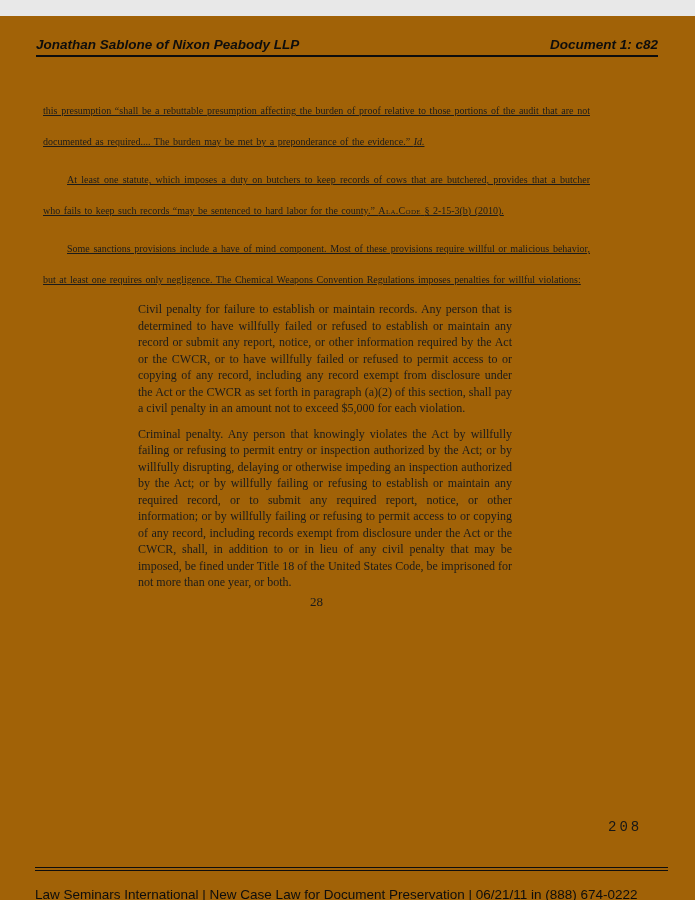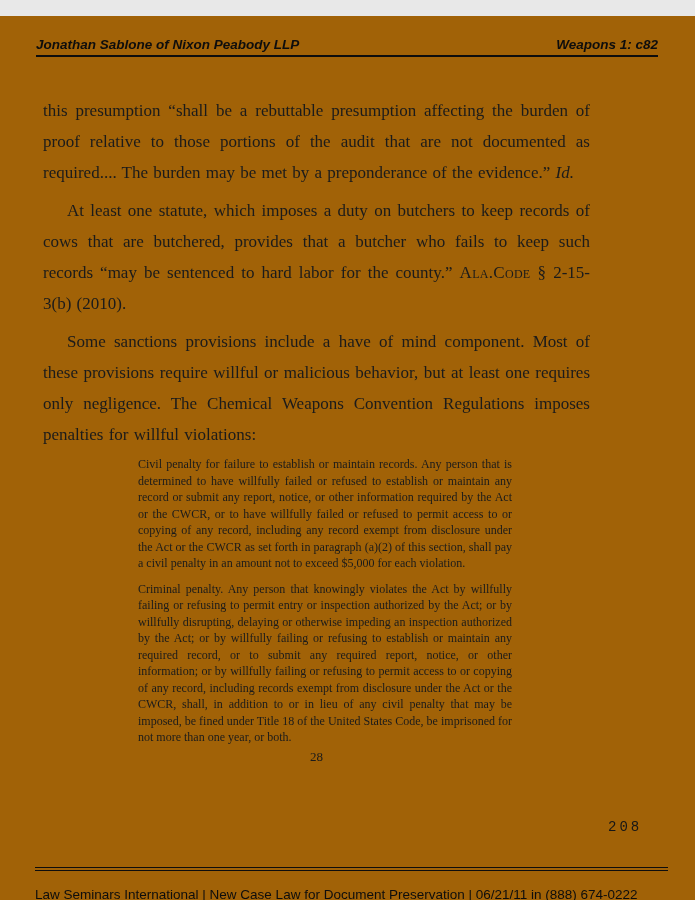--- a/index.html
+++ b/index.html
@@ -38,24 +38,25 @@
 
   
   .body {
     position: absolute;
     top: 79px;
     left: 43px;
     width: 547px;
   }
   .para {
     margin: 0;
-    font-size: 17px;
+    font-size: 10px;
     line-height: 31px;
     text-align: justify;
     word-spacing: 1px;
+    text-decoration: underline;
   }
   .para.indent { text-indent: 24px; }
   .para.m-top7 { margin-top: 7px; }
   .italic { font-style: italic; }
   .smallcaps { font-variant: small-caps; letter-spacing: 0.3px; }
 
   .quote {
     margin: 0 78px 0 95px;
     font-size: 12px;
     line-height: 16.5px;
@@ -101,21 +102,21 @@
     color: #0d0d0d;
   }
 </style>
 </head>
 <body>
 
 <div class="page">
 
   <div class="header">
     <span>Jonathan Sablone of Nixon Peabody LLP</span>
-    <span>Weapons 1: c82</span>
+    <span>Document 1: c82</span>
   </div>
 
   <div class="body">
 
     <p class="para">
       <span>this presumption “shall be a rebuttable presumption affecting the burden of proof relative to those portions of the audit that are not documented as required....  The burden may be met by a preponderance of the evidence.” </span>
       <span class="italic">Id.</span>
     </p>
 
     <p class="para indent m-top7">

